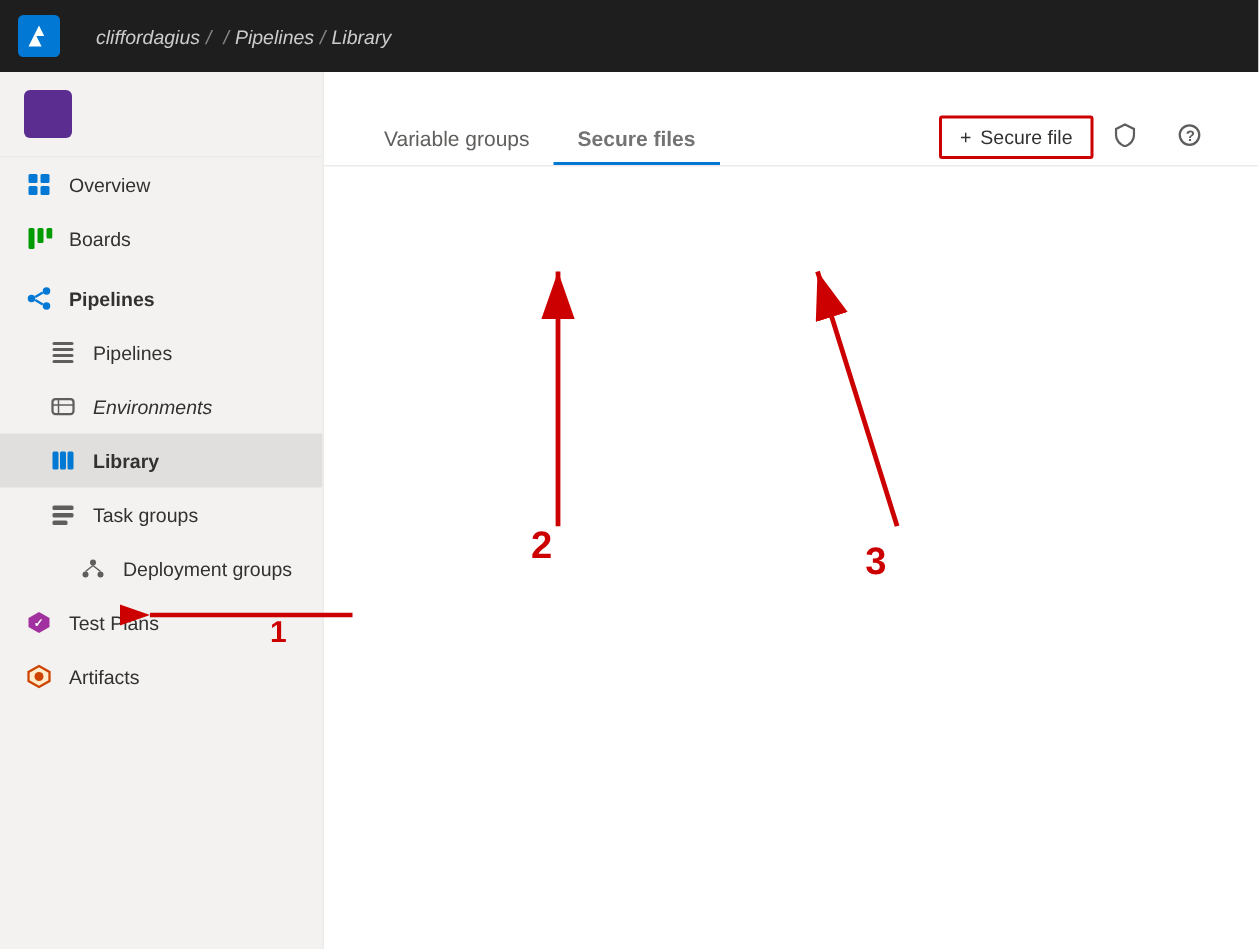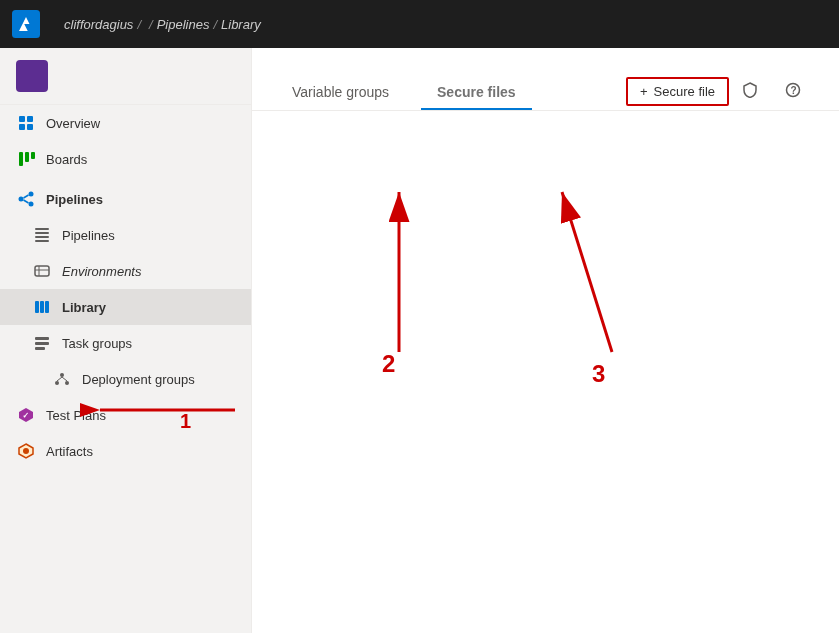--- a/index.html
+++ b/index.html
@@ -40,21 +40,21 @@
 
     
     .main-layout {
       display: flex;
       flex: 1;
       overflow: hidden;
     }
 
     
     .sidebar {
-      width: 252px;
+      width: 216px;
       background: #f3f2f1;
       border-right: 1px solid #edebe9;
       display: flex;
       flex-direction: column;
       overflow-y: auto;
       flex-shrink: 0;
     }
 
     .sidebar-project {
       display: flex;
@@ -130,21 +130,21 @@
       font-weight: 600;
       color: #323130;
       padding: 20px 24px 0;
     }
 
     .tabs-bar {
       display: flex;
       align-items: center;
       padding: 8px 24px 0;
       border-bottom: 1px solid #edebe9;
-      gap: 16px;
+      gap: 0;
     }
 
     .tab-item {
       padding: 8px 16px;
       font-size: 14px;
       color: #605e5c;
       cursor: pointer;
       border-bottom: 2px solid transparent;
       white-space: nowrap;
     }

